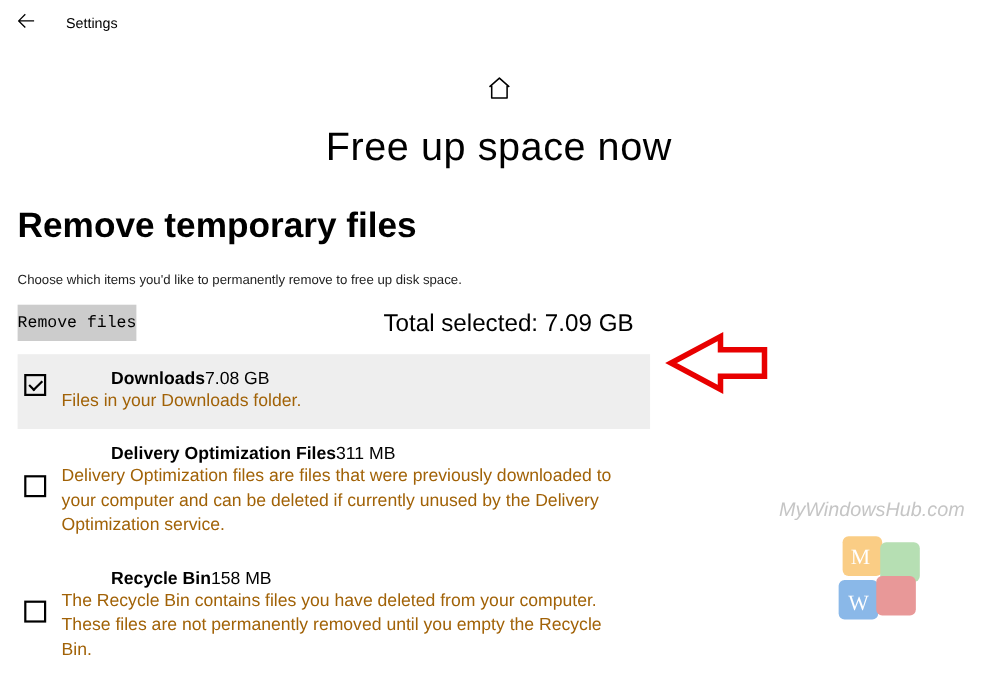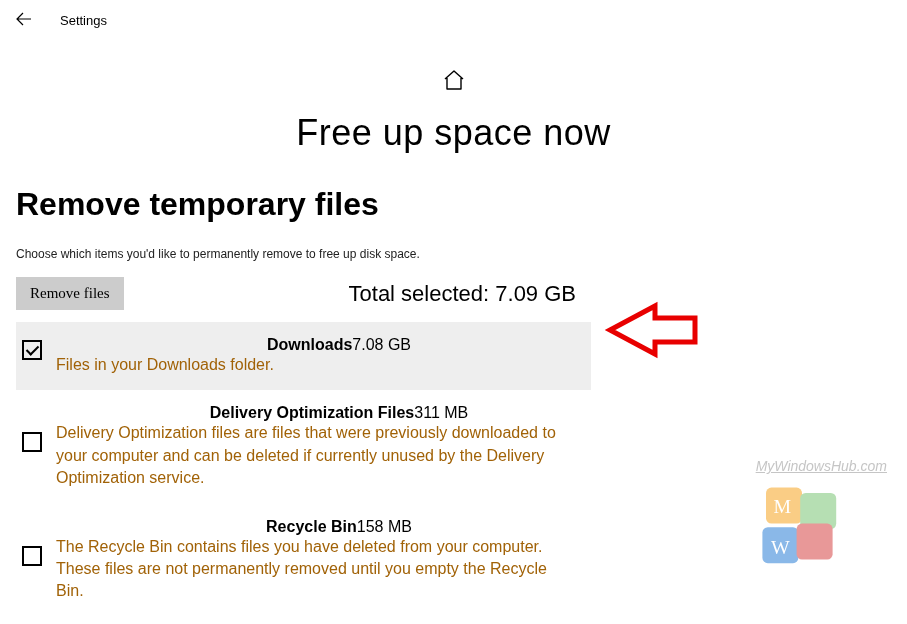--- a/index.html
+++ b/index.html
@@ -68,23 +68,23 @@
     .remove-row {
       display: flex;
       align-items: center;
       justify-content: space-between;
       width: 560px;
       margin-top: 14px;
     }
     .remove-button {
       background: #cccccc;
       border: none;
-      padding: 8px 14px;
+      padding: 8px 0;
       font-size: 15px;
-      font-family: Liberation Serif, serif;
+      font-family: Liberation Mono, monospace;
       cursor: pointer;
     }
     .total-selected {
       font-size: 22px;
     }
     .item-list {
       margin-top: 12px;
       width: 575px;
     }
     .item {
@@ -118,21 +118,21 @@
       margin-top: -2px;
     }
     .item[data-offset="true"] .checkbox {
       margin-top: 28px;
     }
     .item-body {
       flex: 1;
     }
     .item-top {
       display: flex;
-      justify-content: center;
+      justify-content: flex-start;
       align-items: flex-start;
       margin-left: 45px;
     }
     .item-title {
       font-size: 16px;
       font-weight: 600;
     }
     .item-size {
       font-size: 16px;
       font-weight: 400;
@@ -144,27 +144,26 @@
       line-height: 1.4;
     }
     .arrow-annotation {
       position: absolute;
       left: 600px;
       top: 300px;
       pointer-events: none;
     }
     .watermark-text {
       position: absolute;
-      right: 20px;
+      right: 30px;
       bottom: 150px;
-      font-size: 14px;
+      font-size: 18px;
       color: rgba(140,140,140,0.5);
       font-style: italic;
       pointer-events: none;
-      text-decoration: underline;
     }
     .watermark-logo {
       position: absolute;
       right: 60px;
       bottom: 50px;
       width: 90px;
       height: 90px;
       opacity: 0.55;
       pointer-events: none;
     }

